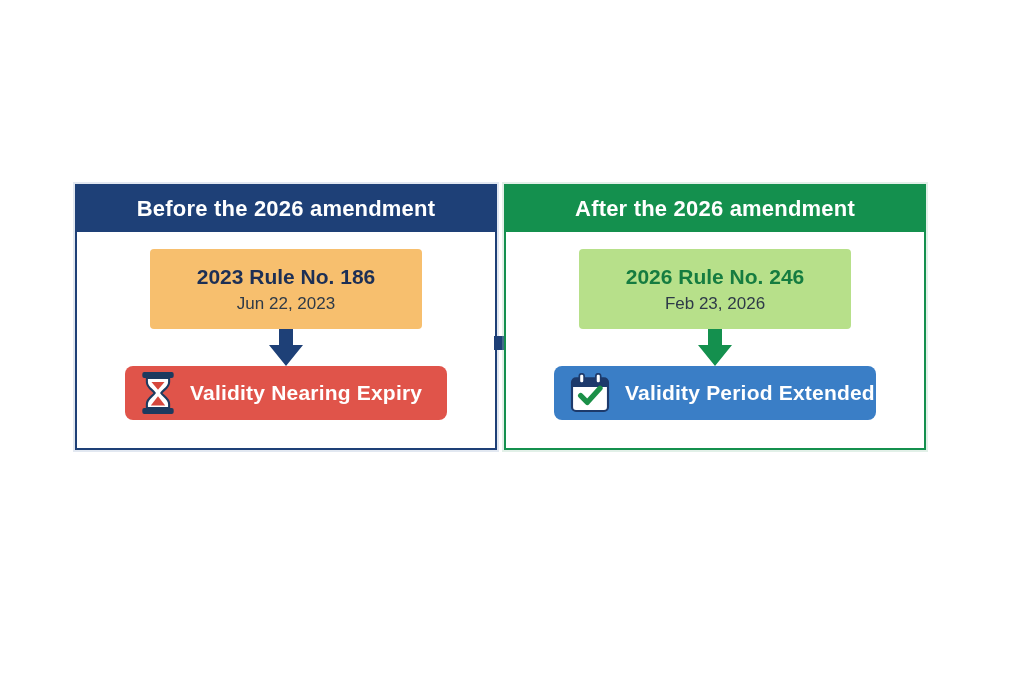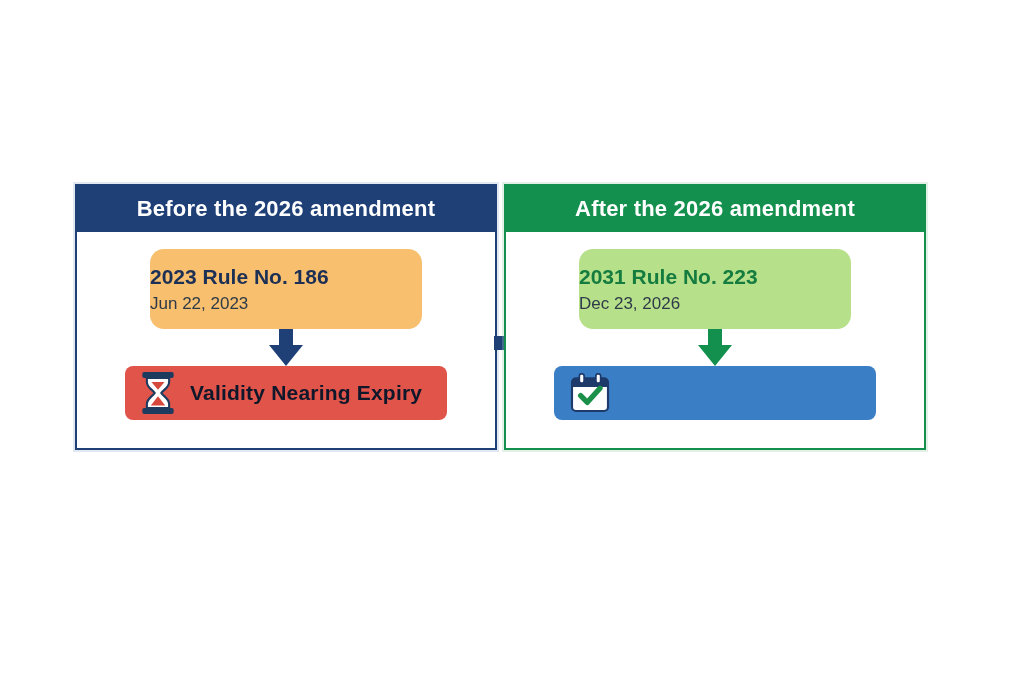--- a/index.html
+++ b/index.html
@@ -40,23 +40,24 @@
     font-size: 22px;
     letter-spacing: 0.2px;
   }
   .before .panel-header { background: var(--navy, #1E4077); }
   .after  .panel-header { background: var(--green, #14904E); }
 
   .rule-box {
     width: 272px;
     height: 80px;
     margin: 17px auto 0 auto;
-    border-radius: 14px;
+    border-radius: 4px;
     display: flex;
     flex-direction: column;
+    align-items: center;
     justify-content: center;
     box-sizing: border-box;
   }
   .before .rule-box { background: var(--orange-box, #F7BF6E); }
   .after  .rule-box { background: var(--light-green-box, #B7E08A); }
 
   .rule-title { font-size: 21px; font-weight: bold; color: var(--navy-text, #1C2F55); }
   .after .rule-title { color: var(--green-text, #157C40); }
   .rule-date  { font-size: 17px; color: var(--date-text, #2E3A48); margin-top: 5px; }
 
@@ -71,21 +72,21 @@
     border-radius: 8px;
     display: flex;
     align-items: center;
     padding-left: 16px;
     box-sizing: border-box;
   }
   .status-box.red  { background: var(--red-box, #E0544A); }
   .status-box.blue { background: var(--blue-box, #3A7EC6); }
   .status-icon { display: flex; align-items: center; }
   .status-label {
-    color: #0f172a;
+    color: #ffffff;
     font-weight: bold;
     font-size: 21px;
     margin-left: 15px;
     letter-spacing: 0.2px;
   }
   .mid-arrow {
     position: absolute;
     left: 494px;
     top: 323px;
   }
@@ -127,34 +128,35 @@
   <svg class="mid-arrow" width="42" height="40" viewBox="0 0 42 40" aria-hidden="true">
     <path d="M0 13 L22 13 L22 3 L42 20 L22 37 L22 27 L0 27 Z"></path>
   </svg>
 
   <section class="panel after">
     <header class="panel-header">
       <span>After the 2026 amendment</span>
     </header>
 
     <div class="rule-box">
-      <div class="rule-title">2031 Rule No. 223</div>
-      <div class="rule-date">Dec 23, 2026</div>
+      <div class="rule-title">2026 Rule No. 246</div>
+      <div class="rule-date">Feb 23, 2026</div>
     </div>
 
     <svg class="down-arrow green" width="36" height="37" viewBox="0 0 36 37" aria-hidden="true">
       <path d="M11 0 L25 0 L25 16 L35 16 L18 37 L1 16 L11 16 Z"></path>
     </svg>
 
     <div class="status-box blue">
       <span class="status-icon">
         <svg width="40" height="40" viewBox="0 0 30 30" aria-hidden="true">
           <rect x="1.5" y="4" width="27" height="24.5" rx="3" fill="#ffffff" stroke="#1D3A6B" stroke-width="1.6"></rect>
           <path d="M4.5 4 h21 a3 3 0 0 1 3 3 v3.5 H1.5 V7 a3 3 0 0 1 3 -3 z" fill="#1D3A6B"></path>
           <rect x="7" y="0.6" width="3.6" height="7" rx="1.6" fill="#ffffff" stroke="#1D3A6B" stroke-width="1.3"></rect>
           <rect x="19.4" y="0.6" width="3.6" height="7" rx="1.6" fill="#ffffff" stroke="#1D3A6B" stroke-width="1.3"></rect>
           <path d="M8 17 l5 5 l9.5 -10.5" stroke="#1B9048" stroke-width="4" fill="none" stroke-linecap="round" stroke-linejoin="round"></path>
         </svg>
       </span>
+      <span class="status-label">Validity Period Extended</span>
     </div>
   </section>
 
 </div>
 
 </body></html>

